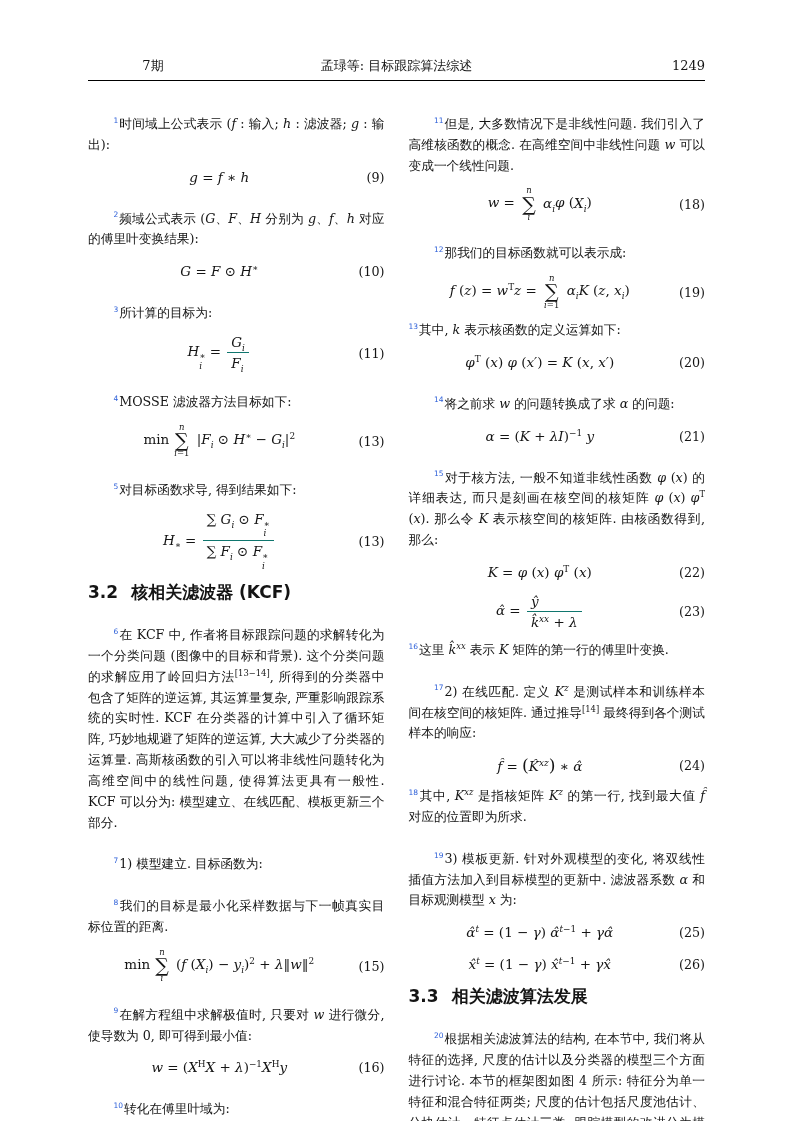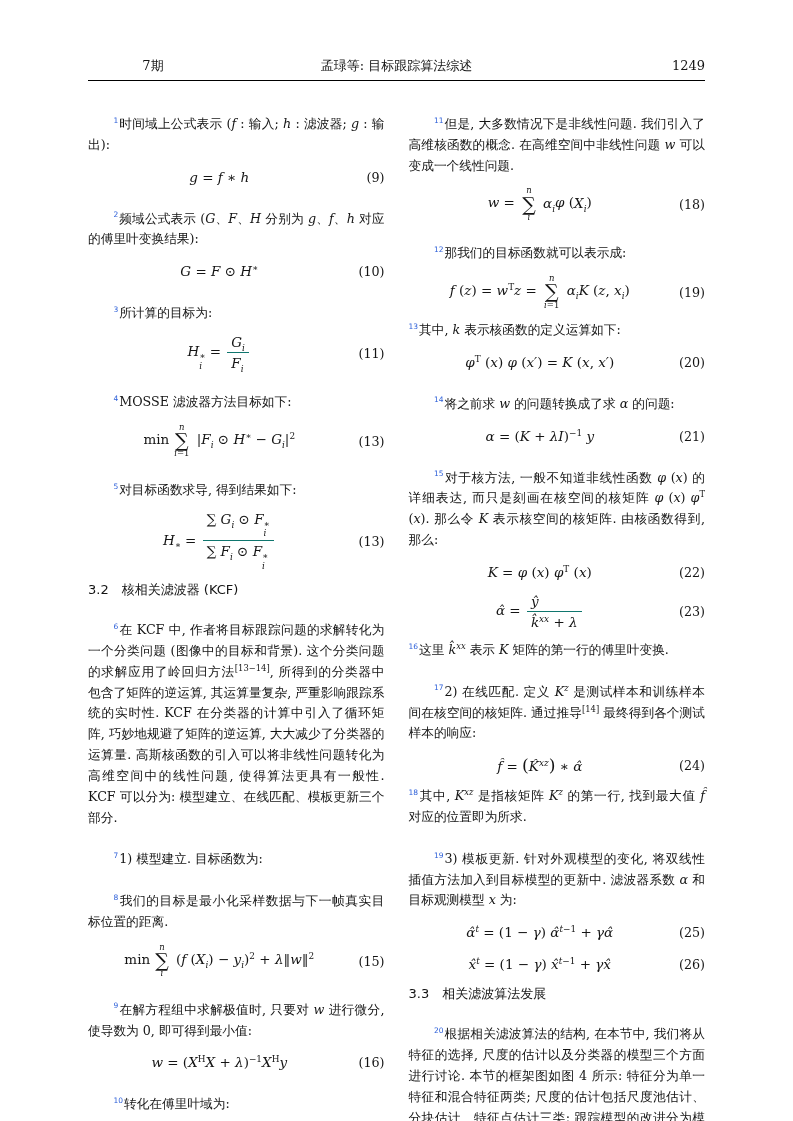--- a/index.html
+++ b/index.html
@@ -60,21 +60,21 @@
   .sum .sl { font-size:8.5px; line-height:1.1; }
   .sum .sg { font-size:19px; line-height:0.9; font-style:normal; }
   .op { font-style:normal; margin-right:2px; }
   .ss {
     display:inline-flex; flex-direction:column; align-items:flex-start;
     vertical-align:-0.35em; line-height:1.05; font-size:66%; font-style:italic;
   }
   .ss span { display:block; }
   .bigp { font-size:128%; }
   .sec {
-    font-size:13px; font-weight:normal; margin:0 0 10px;
+    font-size:17px; font-weight:bold; margin:0 0 10px;
     font-family:"DejaVu Sans","Liberation Sans",sans-serif;
   }
   .sec .secnum { margin-right:13px; }
 </style>
 </head>
 <body>
 
 <div class="page">
   <div class="header">
     <span class="issue">7期</span>

